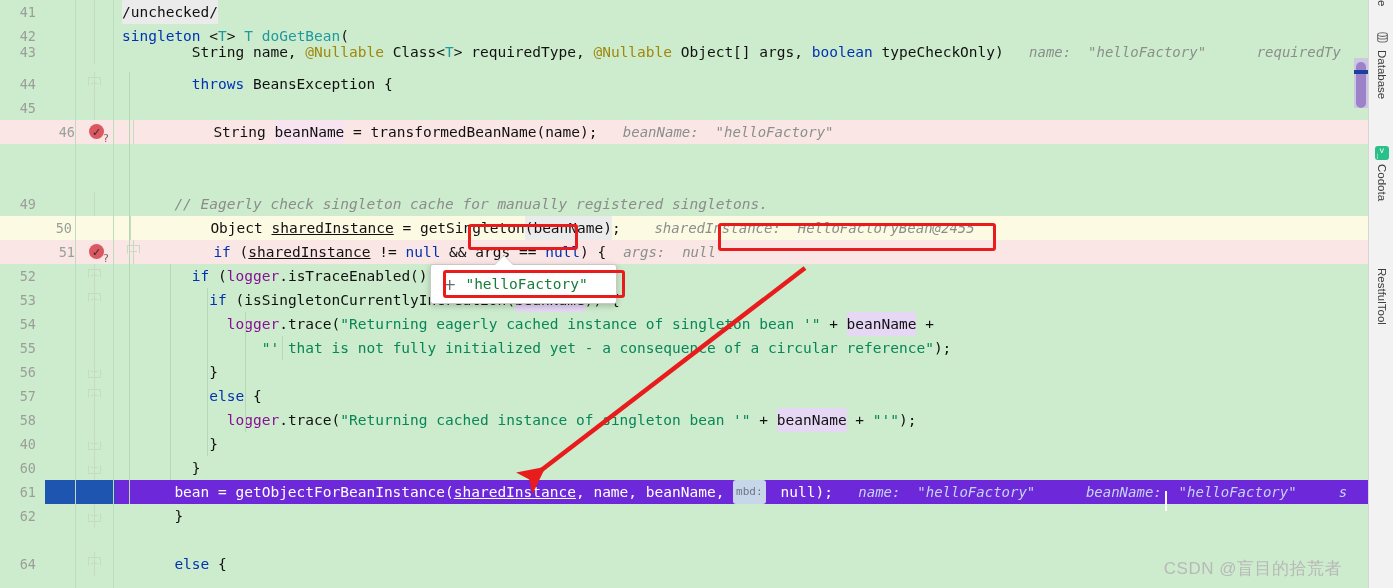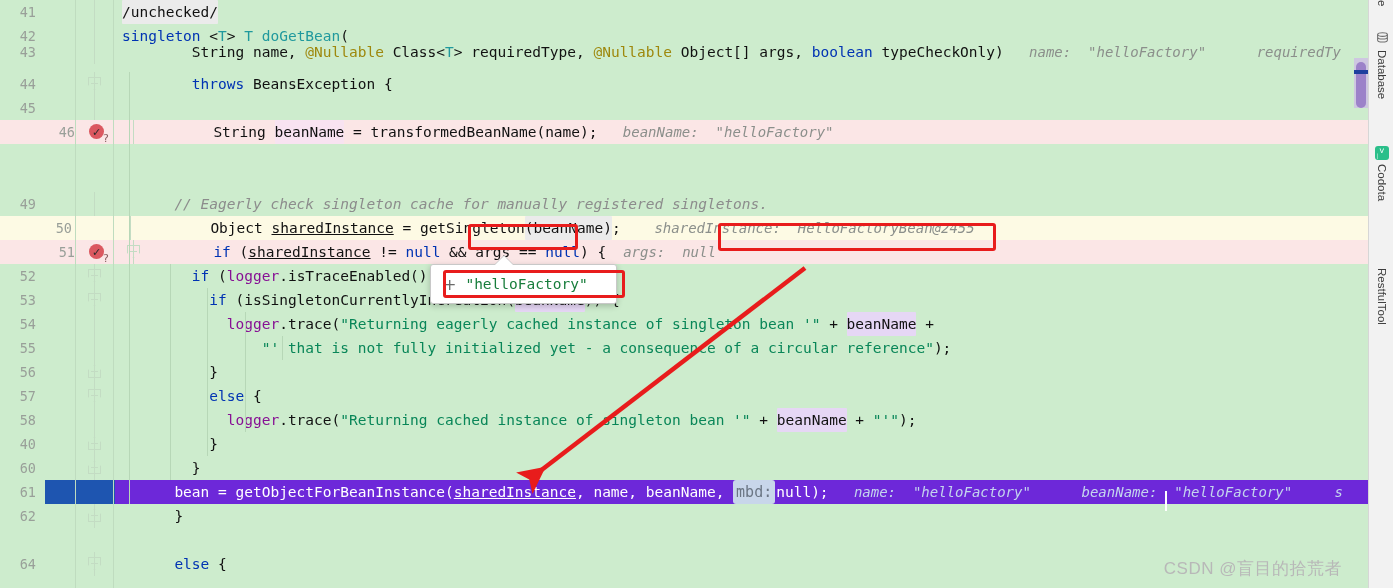--- a/index.html
+++ b/index.html
@@ -75,22 +75,22 @@
   
   .hint {
     color:#8b8f8b; font-style:italic; font-size:14px;
     font-family:"DejaVu Sans Mono", monospace;
   }
   .row.sel .hint { color:#c4d4ee; }
 
   
   .pbadge{
     background:#c8d6ea; color:#6b7684;
-    border-radius:3px; padding:0 3px; font-size:15px;
-    font-style:normal; margin-right:1px;
+    border-radius:3px; padding:0 3px; font-size:11px;
+    font-style:normal; margin-right:15px;
   }
 
   
   .bpglyph{
     position:absolute; left:5px; top:4px; width:15px; height:15px;
     border-radius:50%; background:#db5860;
   }
   .bpglyph:after{
     content:"✓"; position:absolute; left:3px; top:-3px;
     font-size:11px; color:#2b2b2b; font-family:"DejaVu Sans", sans-serif;

